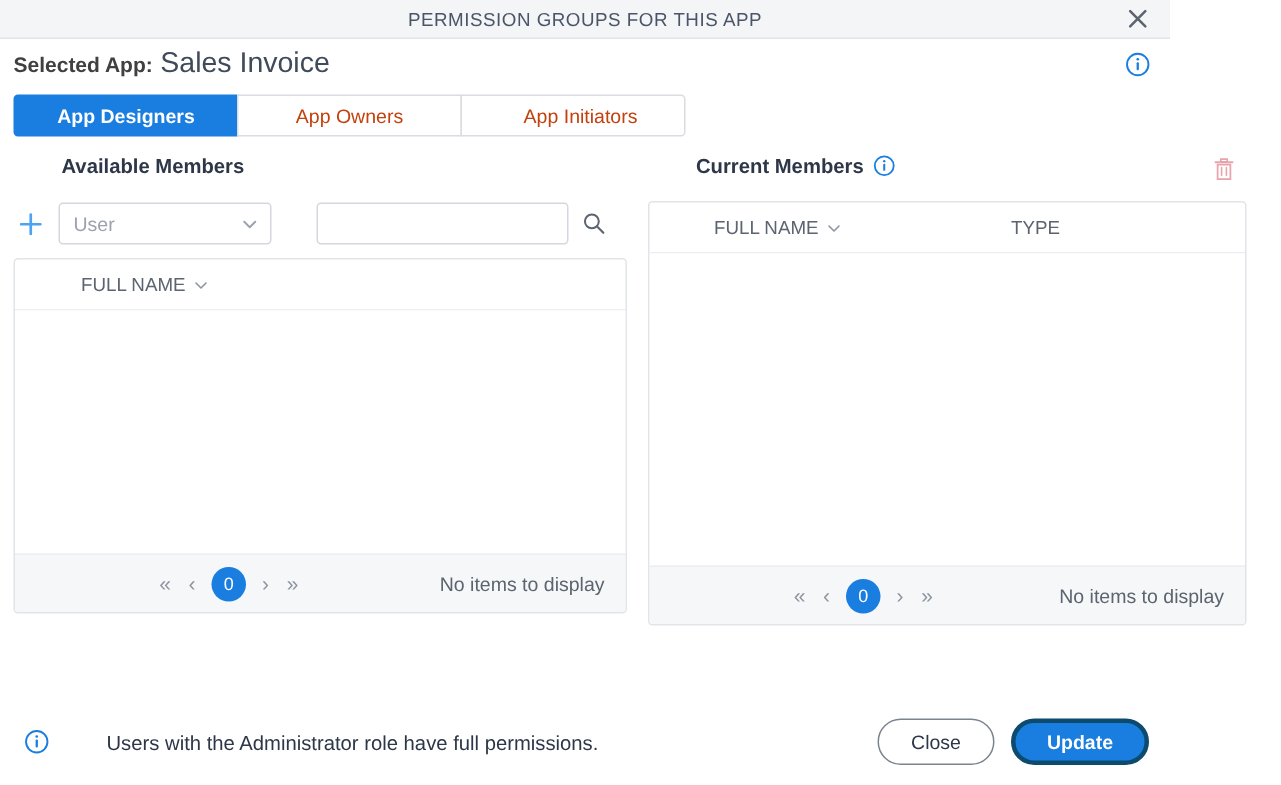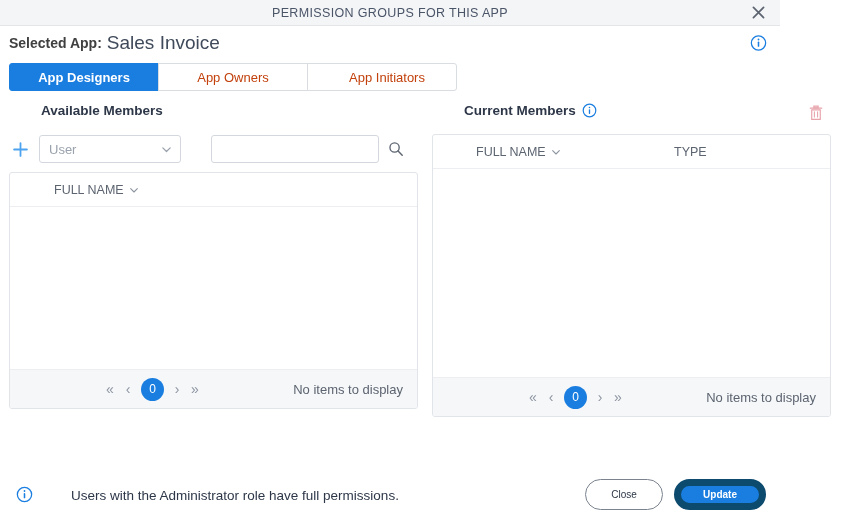--- a/index.html
+++ b/index.html
@@ -230,30 +230,30 @@
     display: flex; align-items: flex-end; gap: 28px;
   }
   .footer-note-icon { display: flex; margin-right: 10px; }
   .footer-note-text { font-size: 13.5px; color: #2d3748; }
   .footer-actions {
     margin-left: auto; display: flex; align-items: center; gap: 11px;
   }
   .btn {
     height: 31px; border-radius: 16px;
     display: flex; align-items: center; justify-content: center;
-    font-size: 10px; cursor: pointer;
+    font-size: 13px; cursor: pointer;
     font-family: "Liberation Sans", sans-serif;
   }
   .btn-close {
     width: 78px; background: #ffffff;
     border: 1px solid #7b838f; color: #2d3748;
   }
   .btn-update {
     width: 92px; background: #1a7ee0;
-    border: 7px solid #0c4a6e; color: #ffffff; font-weight: bold;
+    border: 3px solid #0c4a6e; color: #ffffff; font-weight: bold;
   }
 </style>
 </head>
 <body>
 
 <div class="dialog">
 
   <div class="titlebar">
     <div class="titlebar-text">PERMISSION GROUPS FOR THIS APP</div>
     <div class="titlebar-close">

